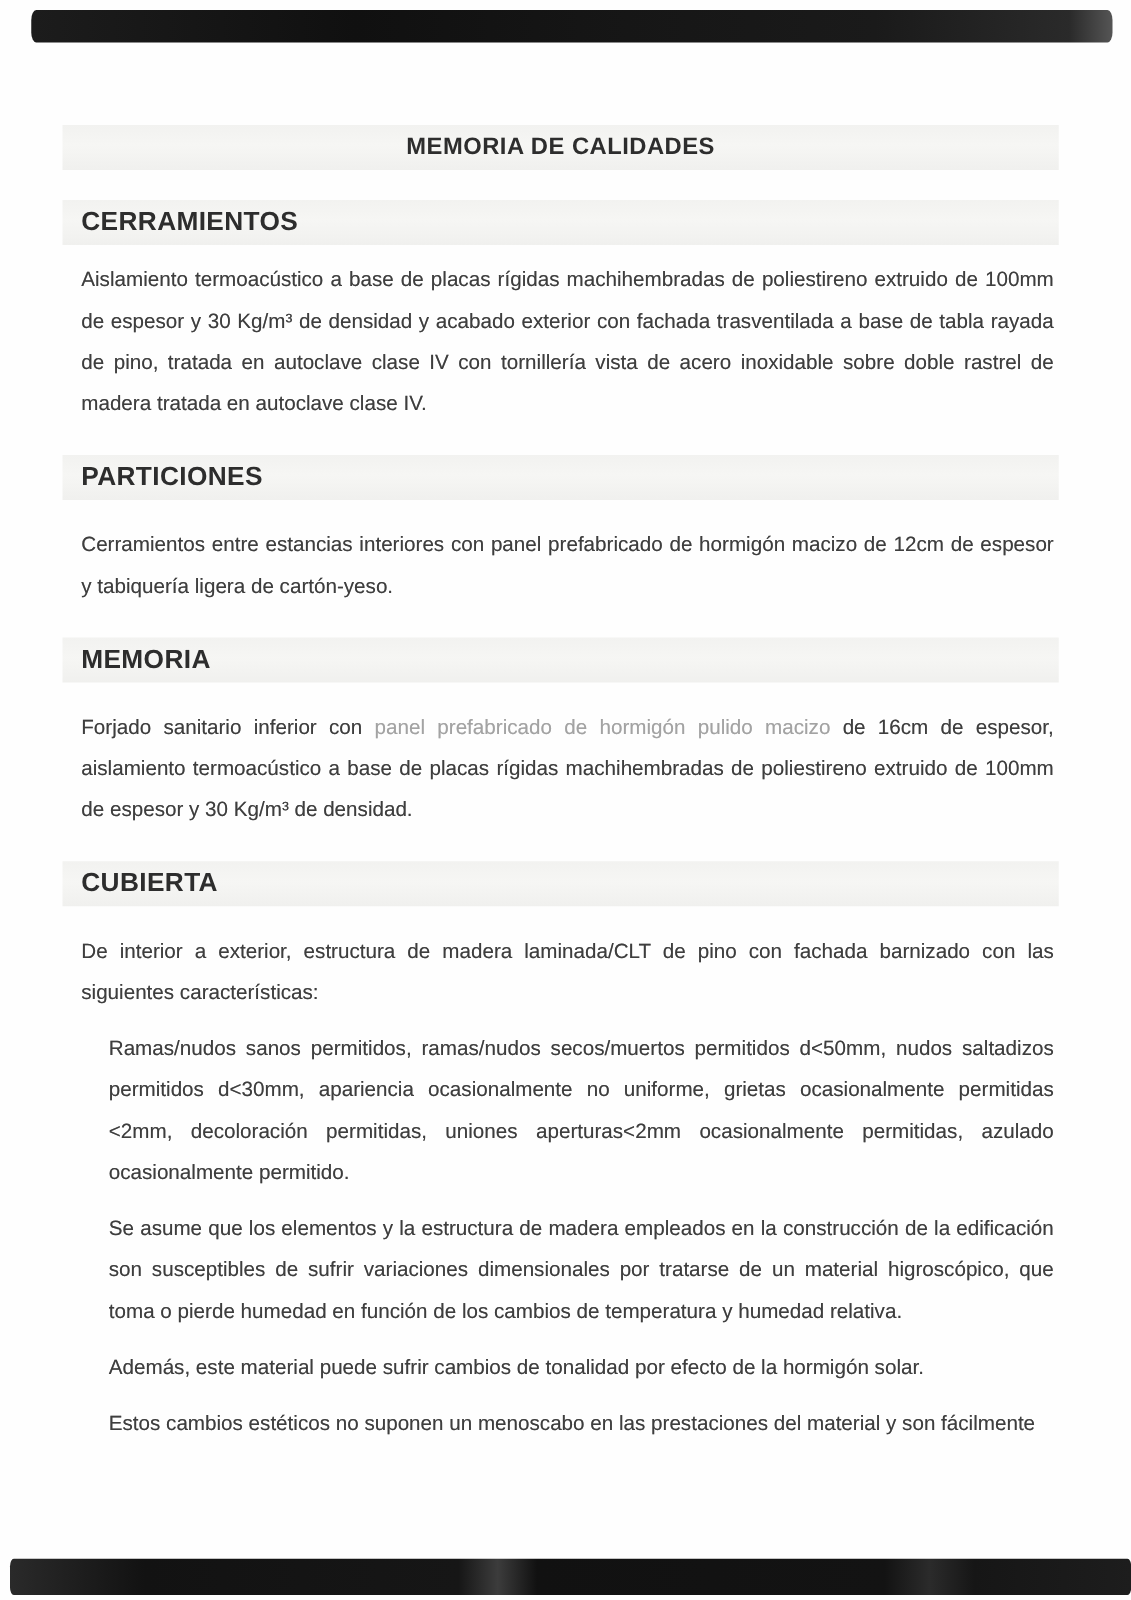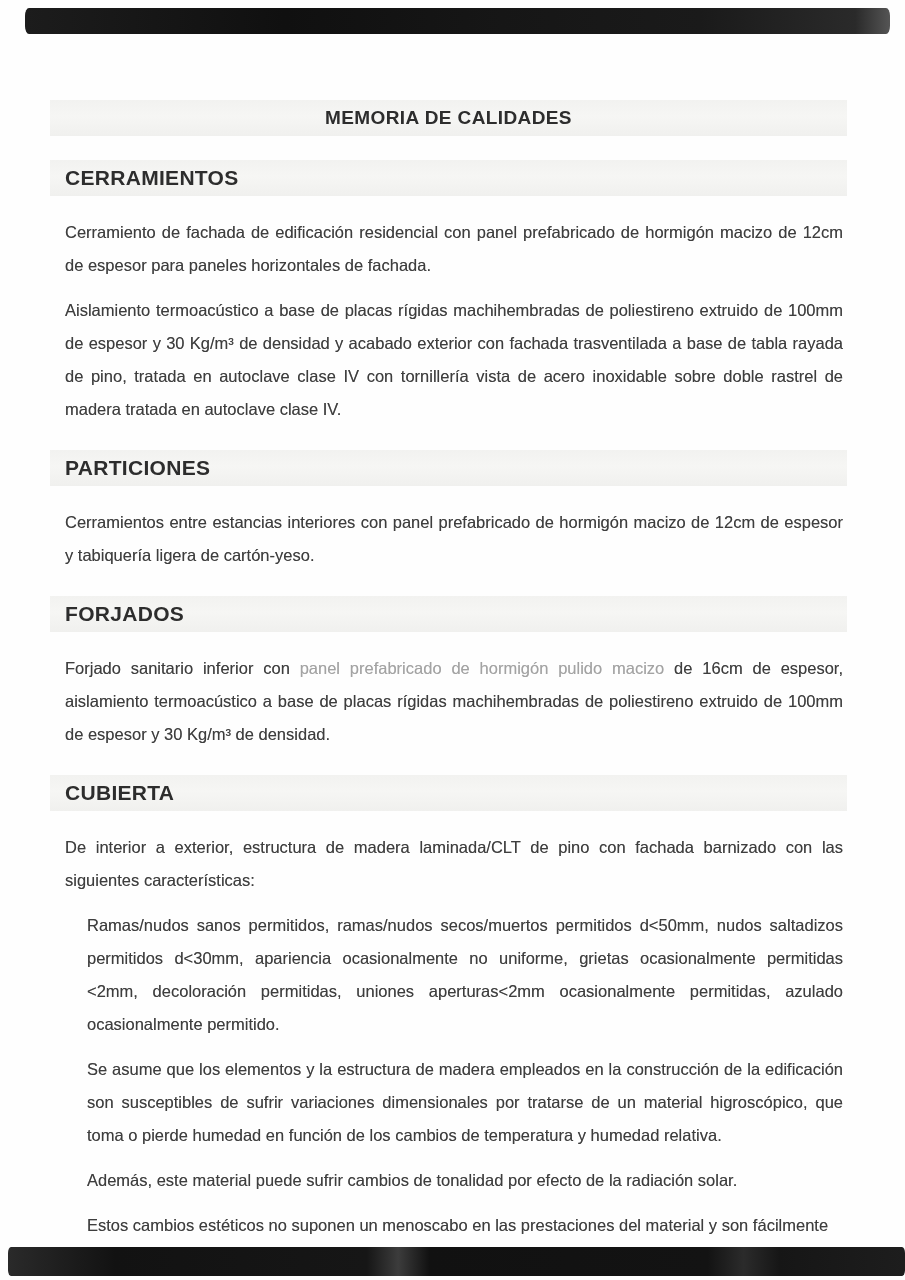--- a/index.html
+++ b/index.html
@@ -83,39 +83,38 @@
 
   <div class="content">
 
     <div class="title-bar">
       <span class="title-text">MEMORIA DE CALIDADES</span>
     </div>
 
     <div class="section-bar">
       <span class="section-heading">CERRAMIENTOS</span>
     </div>
-    <p class="para first">Cerramiento de fachada de edificación residencial con panel prefabricado de hormigón macizo de 12cm de espesor para paneles horizontales de fachada.</p>
     <p class="para">Aislamiento termoacústico a base de placas rígidas machihembradas de poliestireno extruido de 100mm de espesor y 30 Kg/m³ de densidad y acabado exterior con fachada trasventilada a base de tabla rayada de pino, tratada en autoclave clase IV con tornillería vista de acero inoxidable sobre doble rastrel de madera tratada en autoclave clase IV.</p>
 
     <div class="section-bar">
       <span class="section-heading">PARTICIONES</span>
     </div>
     <p class="para first">Cerramientos entre estancias interiores con panel prefabricado de hormigón macizo de 12cm de espesor y tabiquería ligera de cartón-yeso.</p>
 
     <div class="section-bar">
-      <span class="section-heading">FORJADOS</span>
+      <span class="section-heading">MEMORIA</span>
     </div>
     <p class="para first"><span>Forjado sanitario inferior con </span><span class="faded">panel prefabricado de hormigón pulido macizo</span><span> de 16cm de espesor, aislamiento termoacústico a base de placas rígidas machihembradas de poliestireno extruido de 100mm de espesor y 30 Kg/m³ de densidad.</span></p>
 
     <div class="section-bar">
       <span class="section-heading">CUBIERTA</span>
     </div>
     <p class="para first">De interior a exterior, estructura de madera laminada/CLT de pino con fachada barnizado con las siguientes características:</p>
     <p class="para indent">Ramas/nudos sanos permitidos, ramas/nudos secos/muertos permitidos d&lt;50mm, nudos saltadizos permitidos d&lt;30mm, apariencia ocasionalmente no uniforme, grietas ocasionalmente permitidas &lt;2mm, decoloración permitidas, uniones aperturas&lt;2mm ocasionalmente permitidas, azulado ocasionalmente permitido.</p>
     <p class="para indent">Se asume que los elementos y la estructura de madera empleados en la construcción de la edificación son susceptibles de sufrir variaciones dimensionales por tratarse de un material higroscópico, que toma o pierde humedad en función de los cambios de temperatura y humedad relativa.</p>
-    <p class="para indent single">Además, este material puede sufrir cambios de tonalidad por efecto de la radiación solar.</p>
+    <p class="para indent single">Además, este material puede sufrir cambios de tonalidad por efecto de la hormigón solar.</p>
     <p class="para indent single">Estos cambios estéticos no suponen un menoscabo en las prestaciones del material y son fácilmente</p>
 
   </div>
 
   <div class="scan-bar-bottom"></div>
 
 </div>
 
 </body></html>

